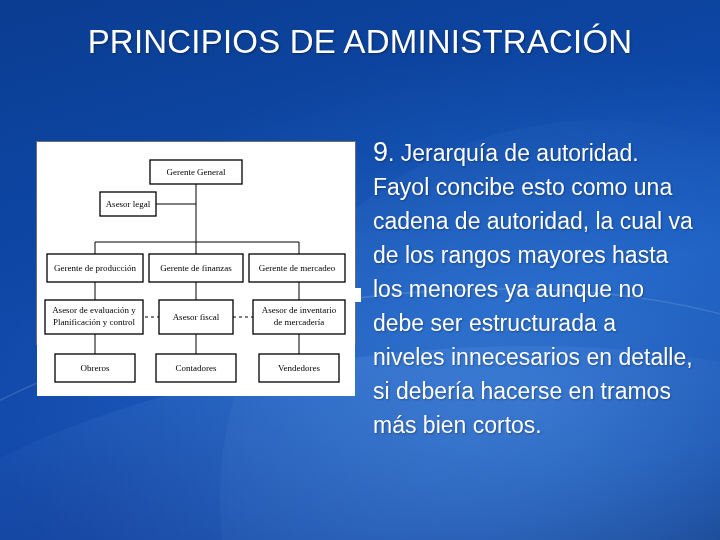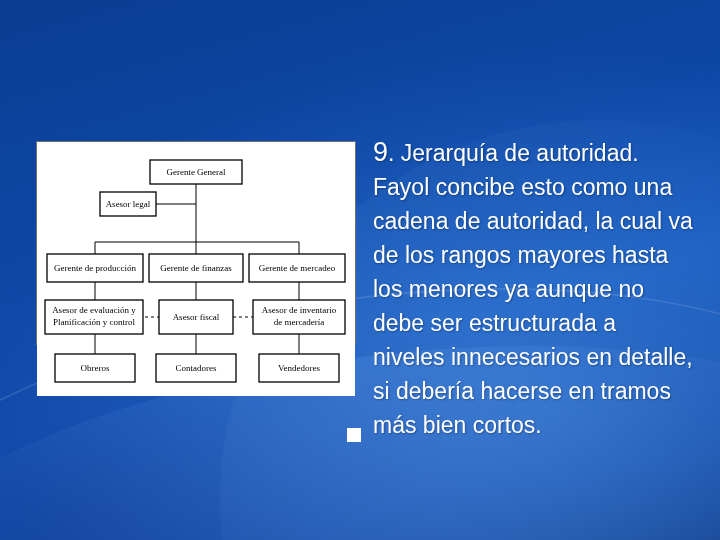--- a/index.html
+++ b/index.html
@@ -82,21 +82,21 @@
     box-sizing: border-box;
   }
   .figure svg { display: block; }
 
   .body-block {
     position: absolute;
     left: 347px;
     top: 135px;
     width: 346px;
     display: flex;
-    align-items: flex-end;
+    align-items: center;
   }
   .bullet-marker {
     width: 14px;
     height: 14px;
     background: #ffffff;
     margin-top: 12px;
     margin-right: 12px;
     flex: 0 0 auto;
   }
   .body-text {
@@ -111,20 +111,21 @@
   }
 </style>
 </head>
 <body>
 
 <div class="slide">
   <div class="swoosh1"></div>
   <div class="swoosh2"></div>
   <div class="swoosh3"></div>
 
+  <div class="title">PRINCIPIOS DE ADMINISTRACIÓN</div>
 
   <div class="figure">
     <svg width="318" height="254" viewBox="0 0 318 254" xmlns="http://www.w3.org/2000/svg">
       <rect x="0" y="0" width="318" height="254" fill="#ffffff"></rect>
       <g stroke="#000000" stroke-width="1" fill="none">
 
         <line x1="159" y1="42" x2="159" y2="62"></line>
         <line x1="159" y1="62" x2="159" y2="100"></line>
 
         <line x1="159" y1="62" x2="118" y2="62"></line>

